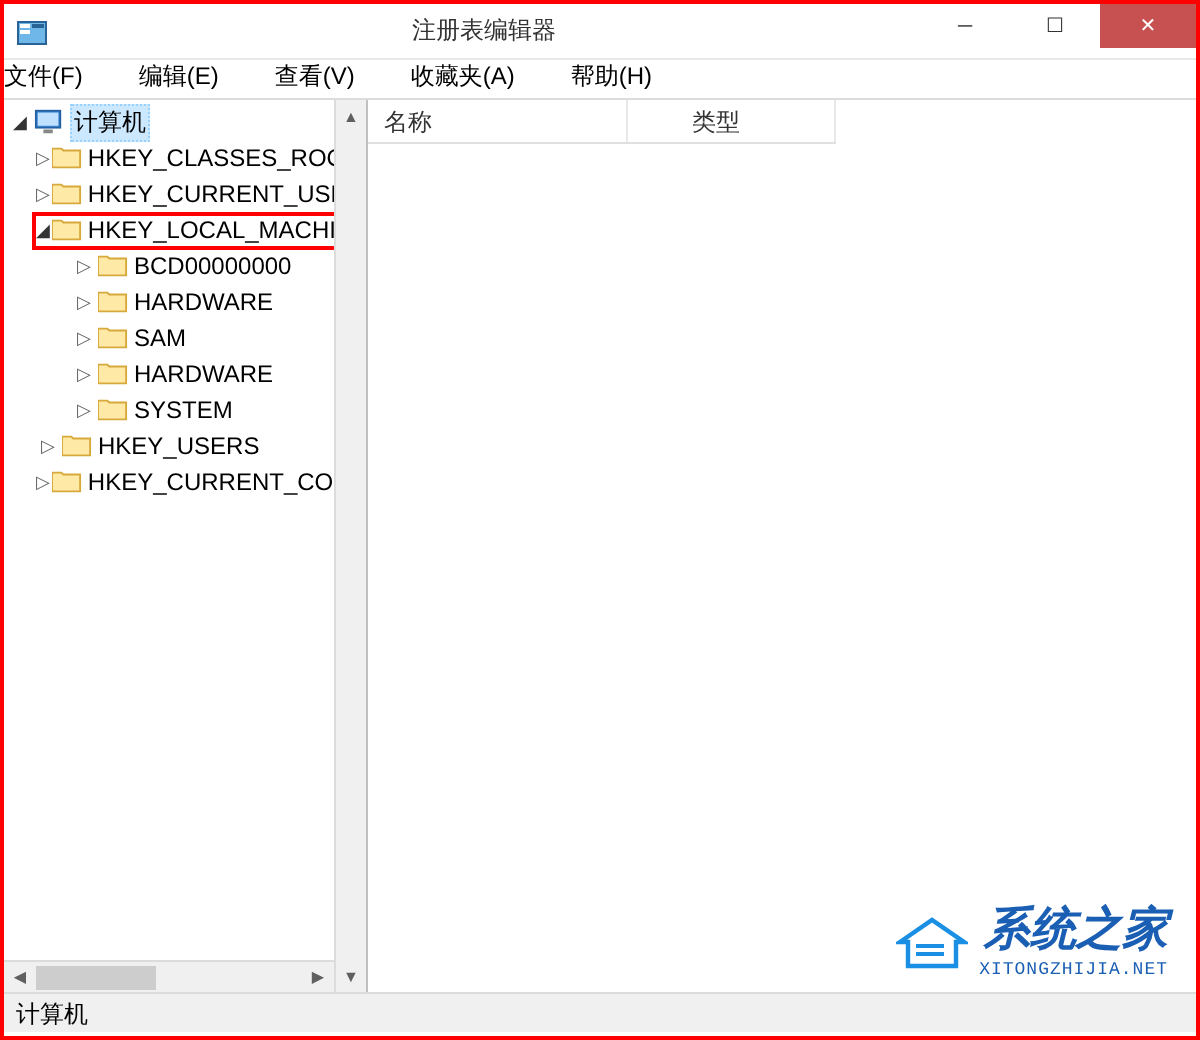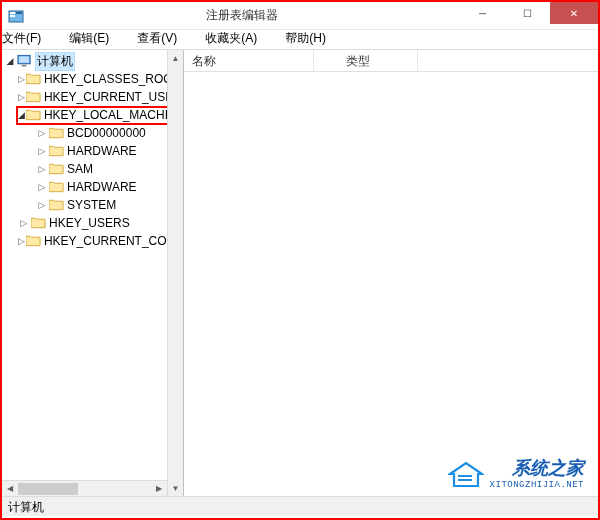--- a/index.html
+++ b/index.html
@@ -9,42 +9,42 @@
 .titlebar-title { flex: 1; text-align: center; color: #333; font-size: 12px; }
 .win-controls { display: flex; height: 100%; }
 .win-btn { width: 45px; height: 22px; display: flex; align-items: center; justify-content: center; font-family: "Segoe UI Symbol", sans-serif; font-size: 10px; color: #333; }
 .win-btn.min { }
 .win-btn.max { }
 .win-btn.close { background: #c75050; color: #fff; width: 48px; }
 .menubar { height: 20px; display: flex; align-items: flex-start; padding-left: 0; gap: 28px; border-bottom: 1px solid #dcdcdc; }
 .menubar span { color: #000; cursor: default; }
 .content { display: flex; height: 446px; }
 .tree-panel { width: 182px; border-right: 1px solid #c0c0c0; overflow: hidden; background: #fff; position: relative; }
-.list-panel { flex: 1; background: #fff; display: flex; flex-direction: column; }
+.list-panel { flex: 1; background: #fff; display: flex; flex-direction: row; }
 .list-header { height: 22px; display: flex; border-bottom: 1px solid #e0e0e0; }
 .list-header .col { padding: 3px 8px; color: #333; border-right: 1px solid #e8e8e8; }
 .col.name { width: 130px; }
 .col.type { width: 80px; margin-left: 24px; }
 .col.data { flex: 1; }
 .tree { padding: 2px 0; }
 .tree-row { display: flex; align-items: center; height: 18px; white-space: nowrap; }
 .expander { width: 12px; height: 12px; display: flex; align-items: center; justify-content: center; color: #666; font-size: 9px; margin-right: 1px; }
 .expander.open { color: #333; }
 .folder-icon { width: 15px; height: 12px; margin-right: 3px; flex-shrink: 0; }
 .computer-icon { width: 15px; height: 14px; margin-right: 3px; flex-shrink: 0; }
 .tree-label { color: #000; }
 .tree-label.selected { background: #cce8ff; border: 1px dotted #99d1ff; padding: 0 1px; }
 .indent-0 { padding-left: 2px; }
 .indent-1 { padding-left: 16px; }
 .indent-2 { padding-left: 34px; }
 .highlight-box { position: absolute; border: 2px solid #ff0000; pointer-events: none; }
 .statusbar { height: 20px; border-top: 1px solid #dcdcdc; padding: 2px 6px; color: #000; background: #f0f0f0; }
 .watermark { position: absolute; right: 14px; bottom: 28px; display: flex; align-items: center; gap: 6px; }
 .watermark-text { text-align: right; }
-.watermark-text .t1 { font-size: 18px; font-weight: bold; font-style: italic; color: #1a5fb4; }
+.watermark-text .t1 { font-size: 23px; font-weight: bold; font-style: italic; color: #1a5fb4; }
 .watermark-text .t2 { font-size: 9px; color: #1a5fb4; letter-spacing: 0.5px; font-family: Liberation Mono, monospace; }
 .scrollbar-v { position: absolute; right: 0; top: 0; bottom: 0; width: 16px; background: #f0f0f0; border-left: 1px solid #dcdcdc; }
 .scrollbar-v .sbtn { height: 16px; background: #f0f0f0; display:flex; align-items:center; justify-content:center; font-size:8px; color:#606060; }
 .scrollbar-h { position: absolute; left:0; right:16px; bottom:0; height:16px; background:#f0f0f0; border-top:1px solid #dcdcdc; display:flex; }
 .scrollbar-h .sbtn { width:16px; display:flex; align-items:center; justify-content:center; font-size:8px; color:#606060; }
 .scrollbar-h .thumb { width: 60px; background:#cdcdcd; margin:2px 0; height:12px; }
 .tree-panel-inner { position:absolute; inset:0 16px 16px 0; overflow:hidden; }
 </style>
 </head>
 <body>

